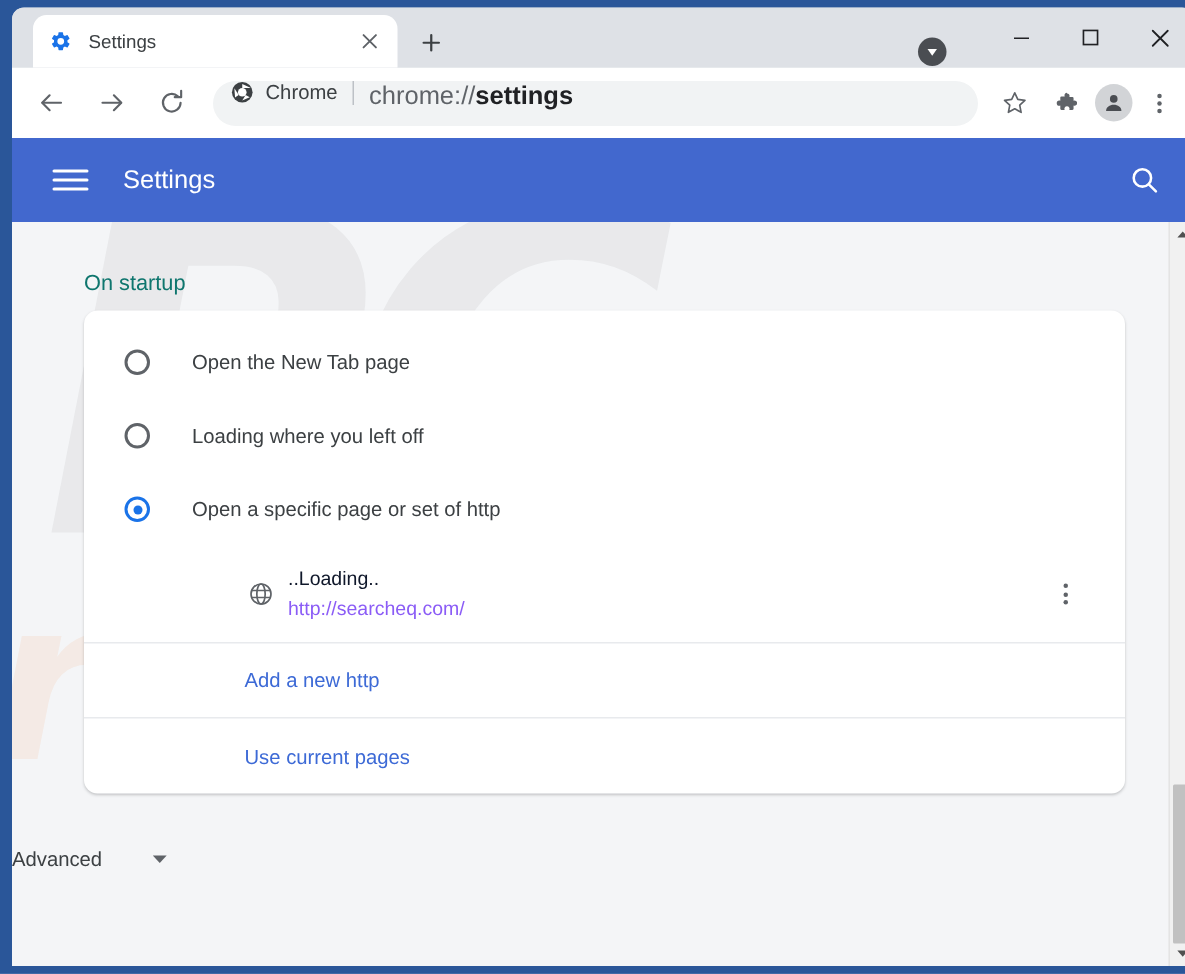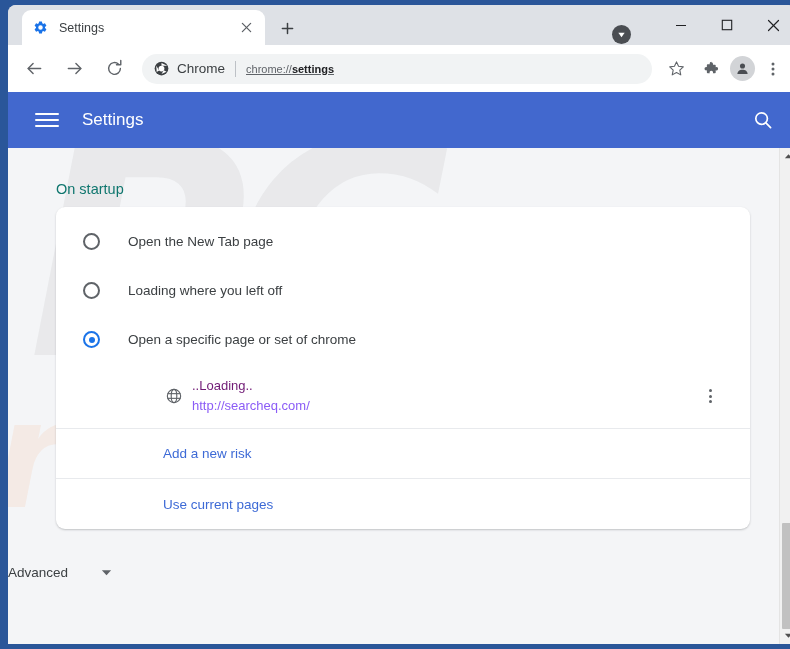--- a/index.html
+++ b/index.html
@@ -105,21 +105,20 @@
     border-radius: 50%;
     flex: none;
   }
   .omnibox {
     flex: 1;
     height: 30px;
     margin: 0 6px 0 8px;
     background: #f1f3f4;
     border-radius: 15px;
     display: flex;
-    align-items: center;
     padding: 0 11px;
     min-width: 0;
   }
   .ob-chrome-icon {
     width: 16px; height: 16px;
     flex: none;
     margin-right: 8px;
     display: flex; align-items: center; justify-content: center;
   }
   .ob-scheme-label {
@@ -127,25 +126,24 @@
     color: #3c4043;
     white-space: nowrap;
   }
   .ob-sep {
     width: 1px; height: 16px;
     background: #bdc1c6;
     margin: 0 10px;
     flex: none;
   }
   .ob-url {
-    font-size: 11px;
+    font-size: 17px;
     color: #5f6368;
     white-space: nowrap;
     overflow: hidden;
-    text-decoration: underline;
   }
   .ob-url b { color: #202124; font-weight: bold; }
   .tb-icon {
     width: 30px; height: 30px;
     margin-left: 3px;
     display: flex; align-items: center; justify-content: center;
     color: #5f6368;
     flex: none;
   }
   .avatar {
@@ -289,21 +287,21 @@
     left: 109px; top: 50%;
     transform: translateY(-50%);
     width: 18px; height: 18px;
     color: #5f6368;
   }
   .url-text {
     margin-left: 30px;
   }
   .url-name {
     font-size: 13px;
-    color: #701a75;
+    color: #0f172a;
     line-height: 1.5;
   }
   .url-addr {
     font-size: 13px;
     color: #8b5cf6;
     line-height: 1.5;
   }
   .url-menu {
     position: absolute;
     right: 30px; top: 50%;
@@ -528,21 +526,21 @@
             <span class="radio-label">Open the New Tab page</span>
           </div>
 
           <div class="radio-row">
             <span class="radio"></span>
             <span class="radio-label">Loading where you left off</span>
           </div>
 
           <div class="radio-row">
             <span class="radio checked"></span>
-            <span class="radio-label">Open a specific page or set of chrome</span>
+            <span class="radio-label">Open a specific page or set of http</span>
           </div>
 
           <div class="url-row">
             <span class="url-globe">
               <svg width="18" height="18" viewBox="0 0 20 20" stroke="#5f6368" stroke-width="1.25" fill="none">
                 <circle cx="10" cy="10" r="7.4"></circle>
                 <ellipse cx="10" cy="10" rx="3.1" ry="7.4"></ellipse>
                 <line x1="2.8" y1="7.4" x2="17.2" y2="7.4"></line>
                 <line x1="2.8" y1="12.6" x2="17.2" y2="12.6"></line>
               </svg>
@@ -551,21 +549,21 @@
               <div class="url-name">..Loading..</div>
               <div class="url-addr">http://searcheq.com/</div>
             </span>
             <span class="url-menu">
               <i></i>
               <i></i>
               <i></i>
             </span>
           </div>
 
-          <div class="link-row">Add a new risk</div>
+          <div class="link-row">Add a new http</div>
           <div class="link-row last">Use current pages</div>
         </div>
 
         <div class="advanced">
           <span class="adv-label">Advanced</span>
           <span class="adv-chevron">
             <svg width="13" height="13" viewBox="0 0 14 14" fill="#5f6368">
               <path d="M2 4.6 L12 4.6 L7 10 Z"></path>
             </svg>
           </span>

